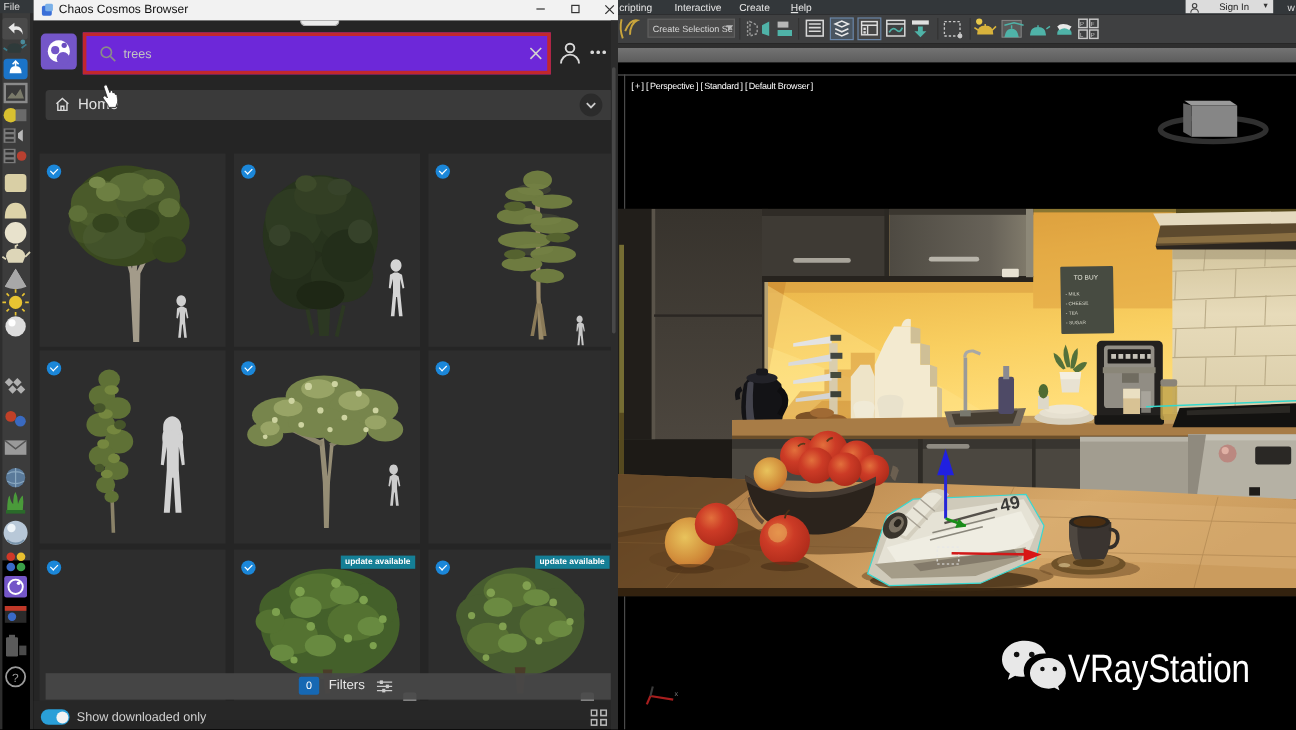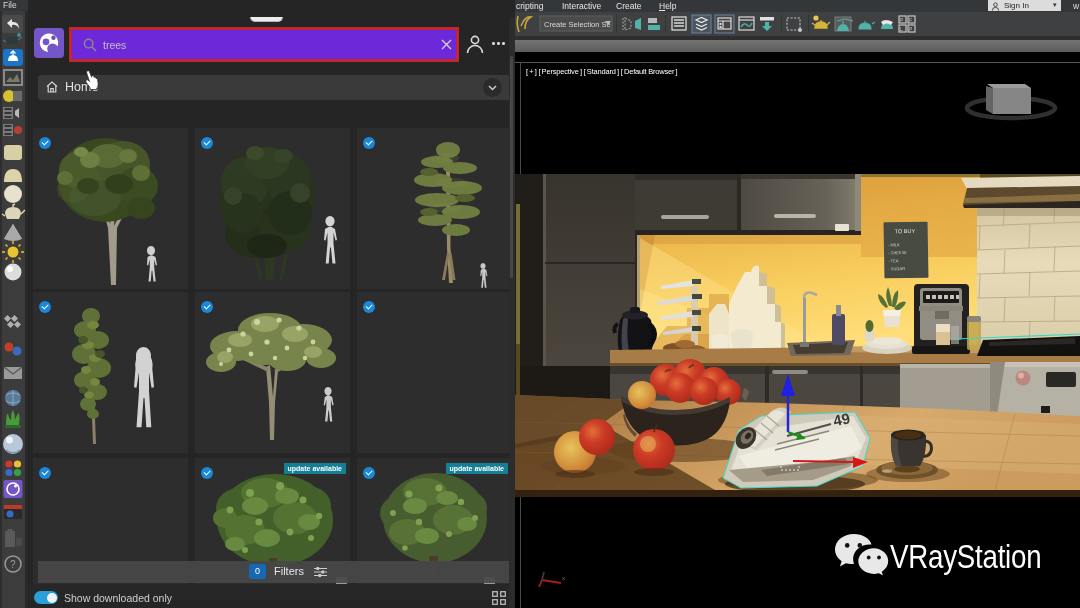--- a/index.html
+++ b/index.html
@@ -13,21 +13,21 @@
 <body>
 <div id="page">
 
 <div class="abs" id="maxui" style="left:515px;top:0;width:565px;height:608px;background:#000">
 
   <div class="abs" style="left:0;top:0;width:566px;height:12px;background:#33373a;color:#e6e6e6;font-size:8.5px">
     <span class="abs" style="left:1px;top:1px">cripting</span>
     <span class="abs" style="left:47px;top:1px">Interactive</span>
     <span class="abs" style="left:101px;top:1px">Create</span>
     <span class="abs" style="left:144px;top:1px"><span style="text-decoration:underline">H</span>elp</span>
-    <span class="abs" style="left:473px;top:0px;width:73px;height:11px;background:#dcdcdc;color:#222;font-size:8px;padding-left:16px;line-height:11px">Sign In</span>
+    <span class="abs" style="left:473px;top:0px;width:73px;height:11px;background:#dcdcdc;color:#222;font-size:8px;padding-left:28px;line-height:11px">Sign In</span>
     <svg class="abs" style="left:476px;top:1.5px" width="9" height="9" viewBox="0 0 10 10">
           <circle cx="5" cy="3" r="2" fill="none" stroke="#444" stroke-width="1.1"></circle>
           <path d="M1.5 9.5 a3.5 3.5 0 0 1 7 0" fill="none" stroke="#444" stroke-width="1.1"></path>
         </svg>
     <span class="abs" style="left:538px;top:1px;color:#333;font-size:7px">▾</span>
     <span class="abs" style="left:558px;top:1px;color:#ddd">w</span>
   </div>
 
   <div class="abs" id="tbar" style="left:0;top:12px;width:565px;height:24px;background:#3f4041">
     <svg width="565" height="24" viewBox="0 0 565 24">
@@ -449,21 +449,21 @@
   </div>
 
   <svg class="abs" style="left:20px;top:570px" width="34" height="20" viewBox="0 0 34 20">
     <line x1="7" y1="10" x2="26" y2="13" stroke="#a81e1e" stroke-width="1.8"></line>
     <line x1="7" y1="10" x2="4" y2="17" stroke="#a81e1e" stroke-width="1.8"></line>
     <line x1="7" y1="10" x2="9" y2="2" stroke="#3a3a3a" stroke-width="1.8"></line>
     <text x="27" y="10" fill="#777" font-size="6">x</text>
   </svg>
 </div>
 
-<div class="abs" id="leftbar" style="left:0;top:0;width:28px;height:608px;background:#3c3c3c">
+<div class="abs" id="leftbar" style="left:0;top:0;width:28px;height:467px;background:#3c3c3c">
   <div class="abs" style="left:0;top:0;width:28px;height:11px;background:#33373a;color:#ddd;font-size:8.5px;padding-left:3px;white-space:nowrap">File</div>
   <div class="abs" style="left:25px;top:11px;width:3px;height:597px;background:#2a2a2a"></div>
   <div class="abs" style="left:0;top:11px;width:2px;height:597px;background:#2e2e2e"></div>
   <svg class="abs" style="left:0;top:11px" width="26" height="597" viewBox="0 0 26 597">
     <rect x="2" y="4" width="21" height="18" fill="#4a4a4a" rx="2"></rect>
     <path d="M7 12 l5 -4 v3 q7 -1 7 7 q-2 -5 -7 -4 v3 z" fill="#e8e8e8"></path>
     <path d="M6 30 q0 -5 6 -5 q6 0 6 5 l-1 3 h-10 z" fill="#2e3a3a"></path>
     <path d="M18 29 l4 -3 M6 31 l-3 -2" stroke="#3a7a8a" stroke-width="1.5"></path>
     <circle cx="19" cy="24" r="2" fill="#4a8a9a"></circle>
     <rect x="3" y="38" width="20" height="17" rx="3" fill="#1b74c8"></rect>
@@ -527,20 +527,32 @@
     <rect x="5" y="520" width="10" height="16" rx="1" fill="#5a5a5a"></rect>
         <rect x="7.5" y="518" width="5" height="3" fill="#5a5a5a"></rect>
     <rect x="16" y="527" width="6" height="8" fill="#4a4a4a"></rect>
     <circle cx="13" cy="553" r="8" fill="none" stroke="#9a9a9a" stroke-width="1.5"></circle>
     <text x="10" y="557" font-size="10" fill="#9a9a9a" font-family="Liberation Sans">?</text>
   </svg>
 </div>
 
 <div class="abs" id="cosmos" style="left:28px;top:0;width:487px;height:608px;background:#252525">
 
+  <div class="abs" style="left:0;top:0;width:487px;height:17px;background:#f2f2f2">
+    <svg class="abs" style="left:6px;top:3px" width="11" height="11" viewBox="0 0 12 12">
+          <rect x="1" y="2" width="9" height="9" rx="1.5" fill="#3a6fd8"></rect>
+          <rect x="4" y="0" width="7" height="7" rx="1.5" fill="#7ab0e8"></rect>
+        </svg>
+    <span class="abs" style="left:21px;top:3px;font-size:10px;color:#111">Chaos Cosmos Browser</span>
+    <span class="abs" style="left:419px;top:7px;width:7px;height:1.4px;background:#333"></span>
+    <span class="abs" style="left:448px;top:4px;width:7px;height:7px;border:1.2px solid #333"></span>
+    <svg class="abs" style="left:476px;top:4px" width="8" height="8" viewBox="0 0 9 9">
+          <path d="M0.5 0.5 L8.5 8.5 M8.5 0.5 L0.5 8.5" stroke="#333" stroke-width="1.2"></path>
+        </svg>
+  </div>
 
   <div class="abs" style="left:222px;top:17px;width:33px;height:5px;background:#ececec;border:1px solid #b5b5b5;border-top:none;border-radius:0 0 6px 6px"></div>
 
   <div class="abs" style="left:6px;top:28px;width:30px;height:30px;border-radius:4px;background:#7456c8">
     <svg width="30" height="30" viewBox="0 0 30 30">
       <path d="M15 5.5 a9.2 9.2 0 1 0 0.01 0 z" fill="#fff"></path>
       <circle cx="19.5" cy="9.8" r="2.2" fill="#6a4cc0"></circle>
       <circle cx="18.6" cy="20.8" r="5.4" fill="#7456c8"></circle>
       <circle cx="12" cy="13.8" r="3.4" fill="#7456c8"></circle>
     </svg>

